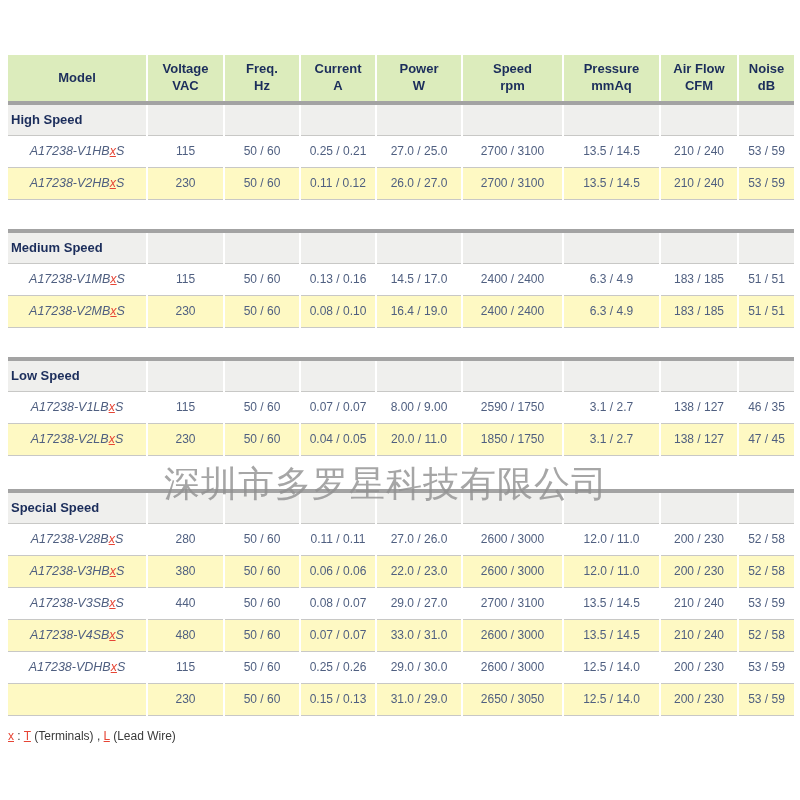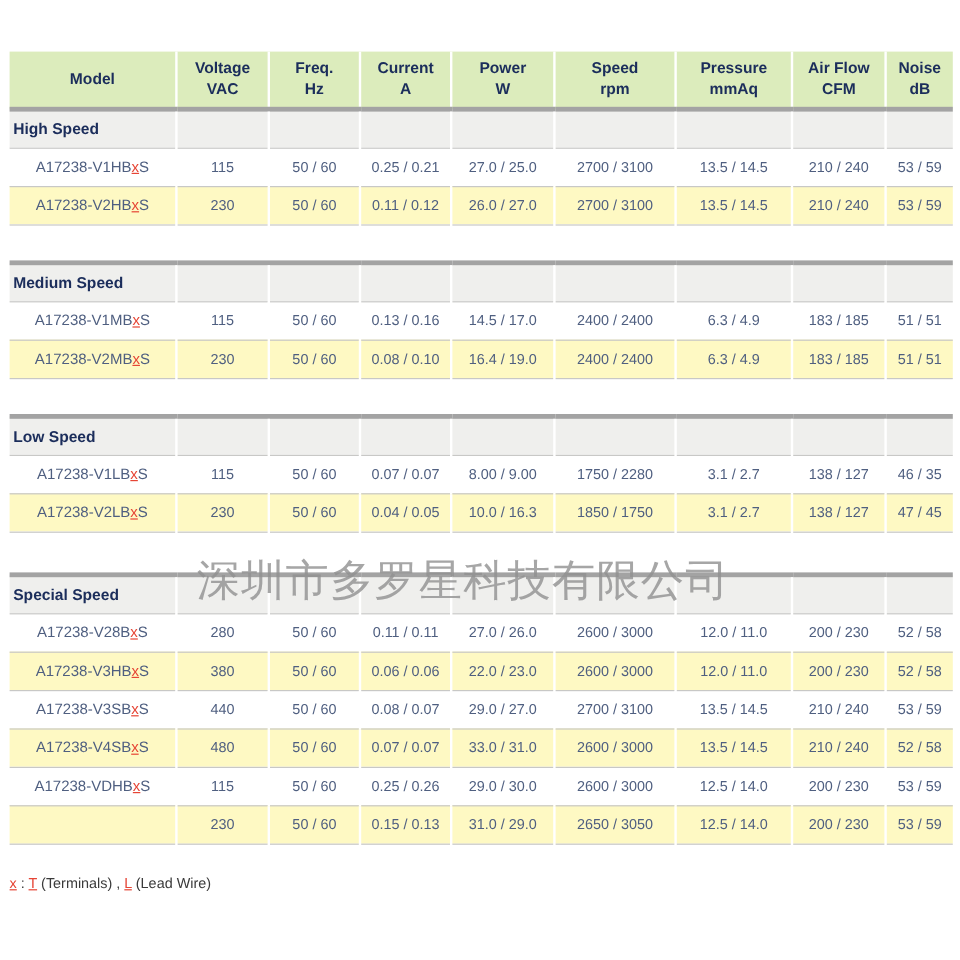--- a/index.html
+++ b/index.html
@@ -1,20 +1,20 @@
 <!DOCTYPE html>
 <html><head>
 <meta charset="utf-8">
 <style>
   * { margin: 0; padding: 0; box-sizing: border-box; }
   html, body { width: 800px; height: 800px; background: #ffffff; overflow: hidden;
     font-family: "Liberation Sans", "DejaVu Sans", sans-serif; }
   .page { position: relative; width: 800px; height: 800px; }
 
-  table.spec { position: absolute; top: 43px; left: 8px; width: 786px;
+  table.spec { position: absolute; top: 55px; left: 8px; width: 786px;
     border-collapse: collapse; table-layout: fixed; }
 
   th { background: #dcecbc; color: #1b2d5b; font-size: 13px; font-weight: bold;
     height: 48px; text-align: center; vertical-align: middle; line-height: 1.3;
     border-right: 2px solid #ffffff; border-bottom: 1px solid #c8c8c6; padding: 2px; }
   th:last-child { border-right: none; }
   .hdr-line { display: block; }
   .hdr-unit:empty { display: none; }
 
   td { font-size: 12px; color: #4f5f80; text-align: center; vertical-align: middle;
@@ -25,21 +25,21 @@
   tr.gray td { background: #fef9c3; }
   tr.white td { background: #ffffff; }
 
   tr.section-row td { background: #efefed; border-top: 4px solid #a3a3a3; }
   td.section-label { text-align: left; font-weight: bold; color: #1b2d5b;
     font-size: 13px; padding-left: 3px; }
 
   tr.spacer td { background: #ffffff; border: none; height: 32px; }
   tr.spacer.big td { height: 36px; }
 
-  .model-cell { font-size: 12.5px; }
+  .model-cell { font-size: 12.5px; font-style: italic; }
   .red-x { color: #e64535; text-decoration: underline; }
 
   .watermark { position: absolute; top: 464px; left: 0; width: 772px;
     text-align: center; font-size: 36px; line-height: 1.1; color: rgba(144,144,144,0.8);
     letter-spacing: 1px; z-index: 5; pointer-events: none; }
 
   .footnote { position: absolute; top: 729px; left: 8px; font-size: 12px;
     color: #3a3a3a; z-index: 2; }
   .footnote .red-x { font-weight: normal; }
 </style>
@@ -183,31 +183,31 @@
           <td></td>
           <td></td>
           <td></td>
         </tr>
         <tr class="white">
           <td class="model-cell"><span>A17238-V1LB</span><span class="red-x">x</span><span>S</span></td>
           <td>115</td>
           <td>50 / 60</td>
           <td>0.07 / 0.07</td>
           <td>8.00 / 9.00</td>
-          <td>1750 / 2280</td>
+          <td>2590 / 1750</td>
           <td>3.1 / 2.7</td>
           <td>138 / 127</td>
           <td>46 / 35</td>
         </tr>
         <tr class="gray">
           <td class="model-cell"><span>A17238-V2LB</span><span class="red-x">x</span><span>S</span></td>
           <td>230</td>
           <td>50 / 60</td>
           <td>0.04 / 0.05</td>
-          <td>10.0 / 16.3</td>
+          <td>20.0 / 11.0</td>
           <td>1850 / 1750</td>
           <td>3.1 / 2.7</td>
           <td>138 / 127</td>
           <td>47 / 45</td>
         </tr>
         <tr class="spacer big">
           <td colspan="9"></td>
         </tr>
         <tr class="section-row">
           <td class="section-label">Special Speed</td>

